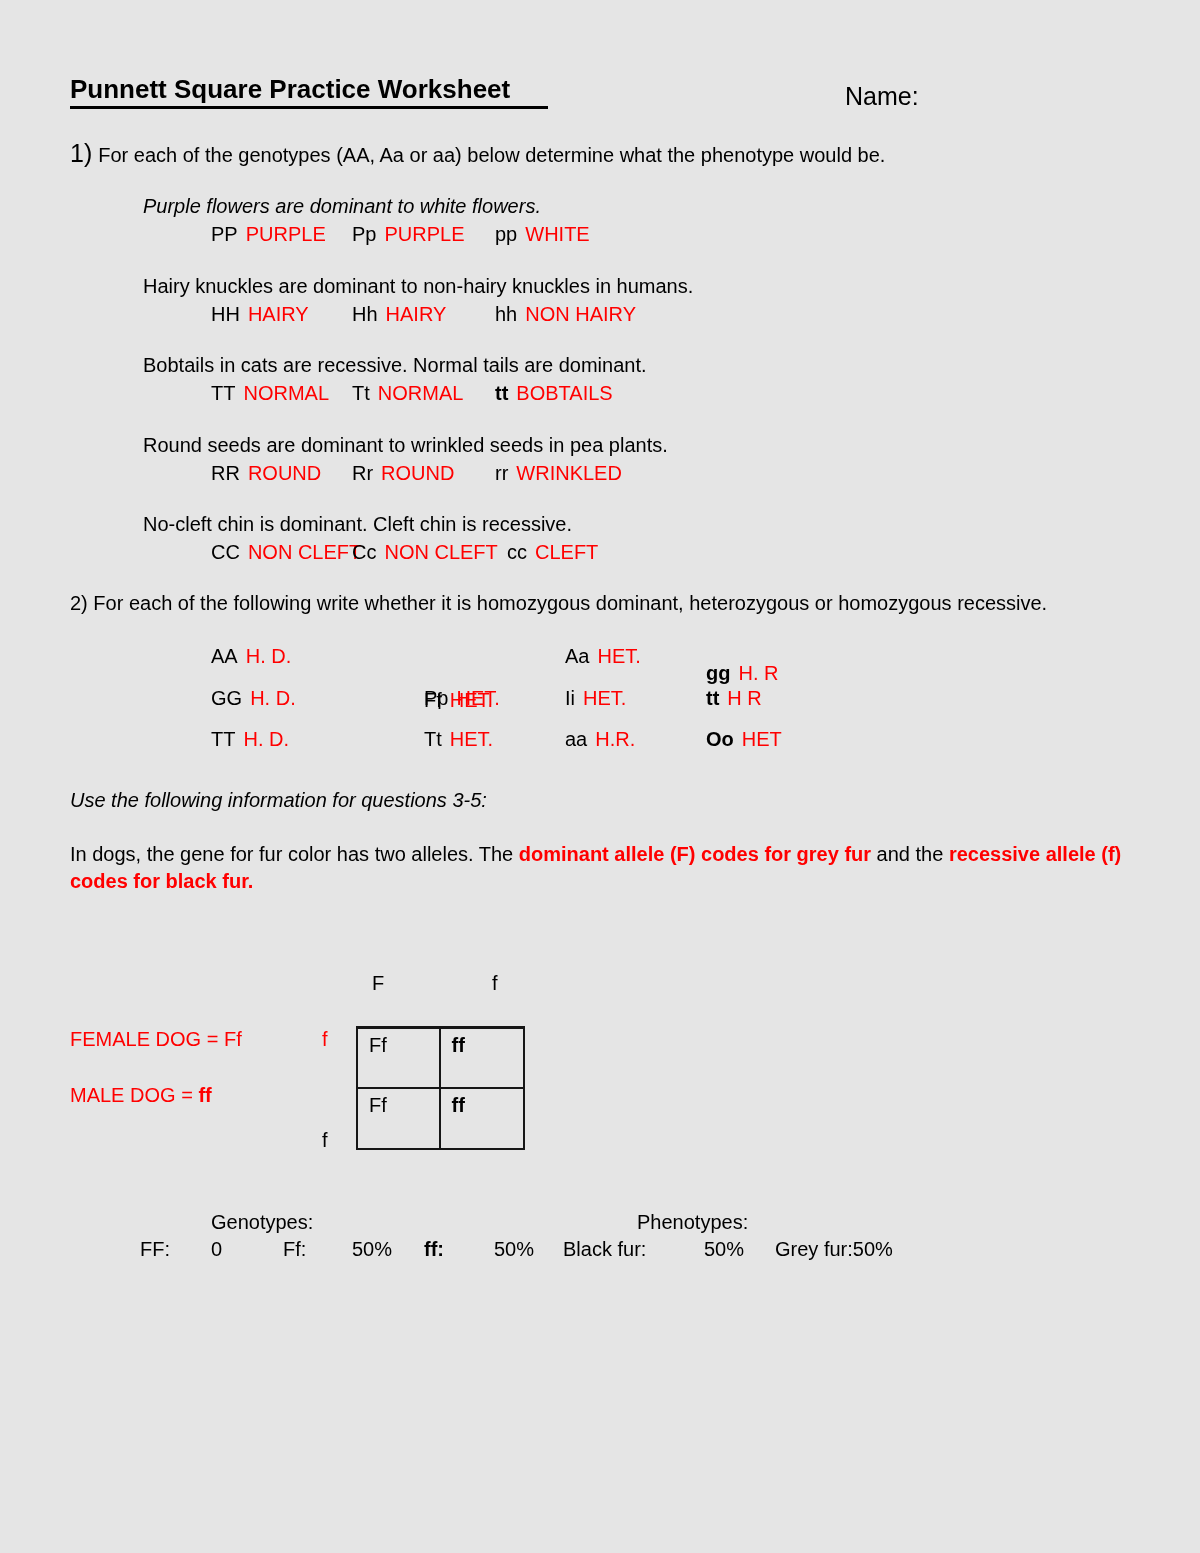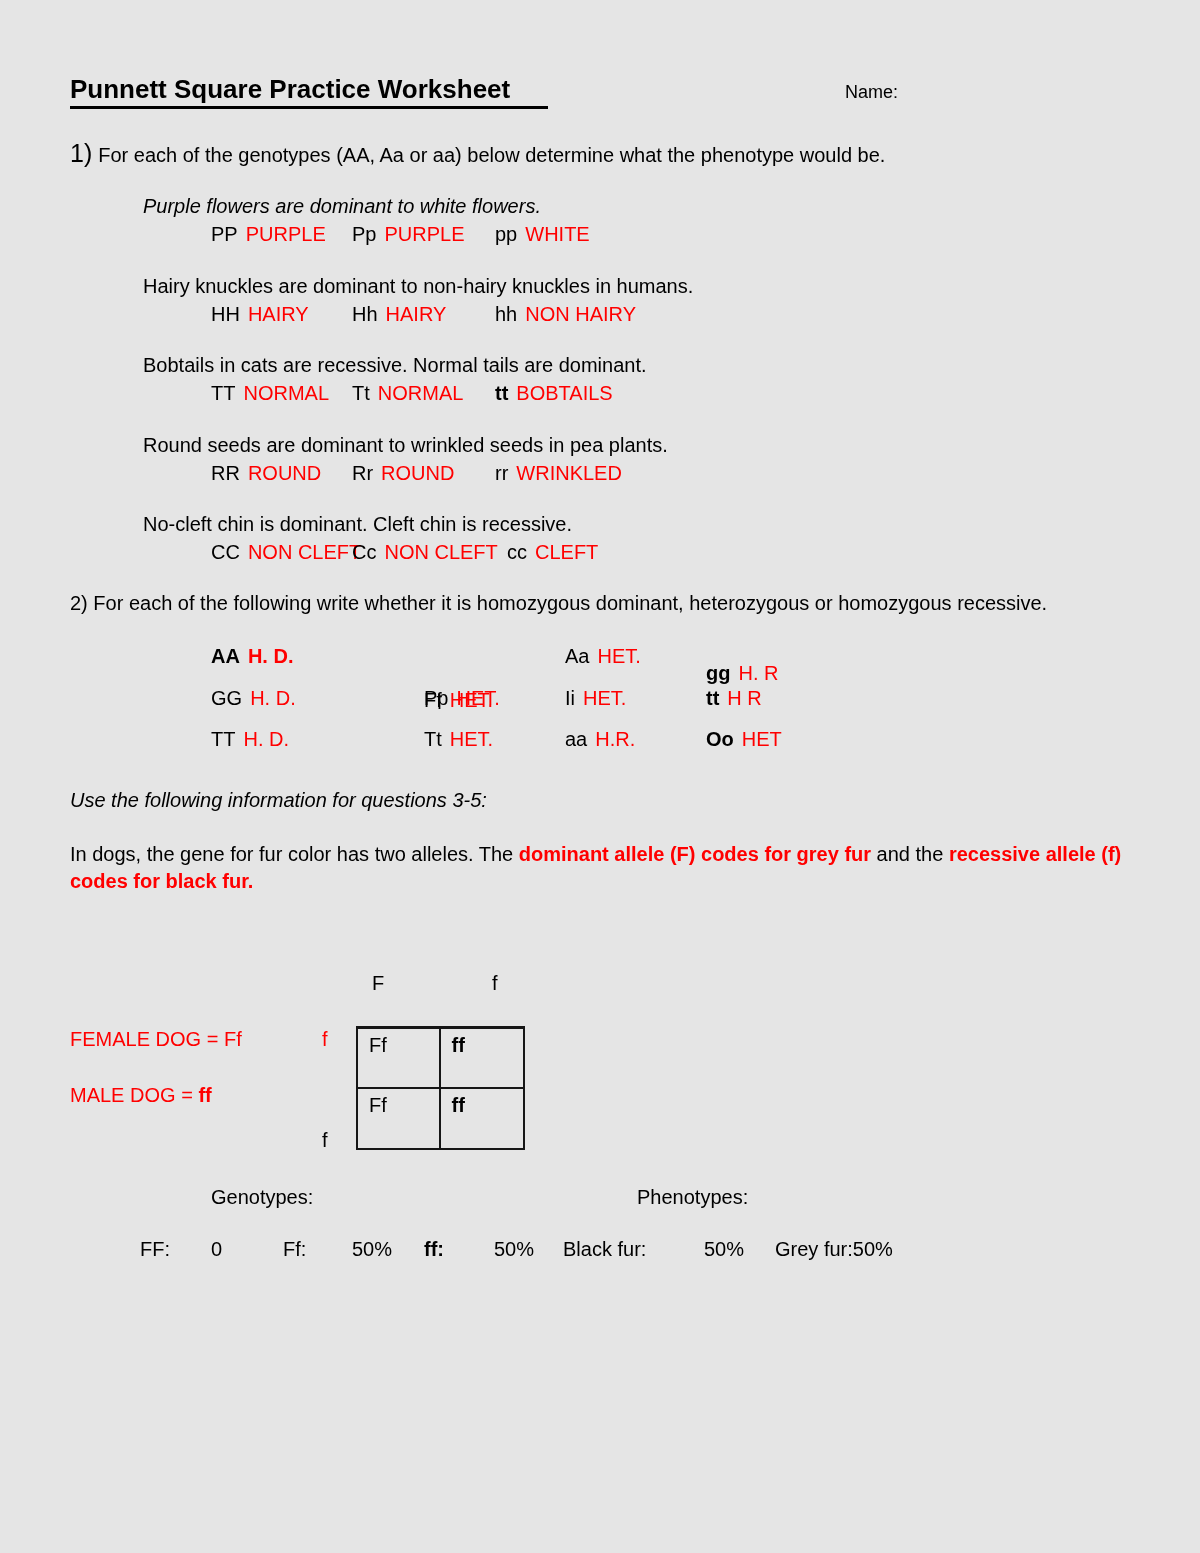--- a/index.html
+++ b/index.html
@@ -9,21 +9,21 @@
     font-family:"Liberation Sans", sans-serif; font-size:20px; color:#000;
     overflow:hidden;
   }
   .abs { position:absolute; white-space:nowrap; }
   .red { color:#ff0000; }
   .bold { font-weight:bold; }
   .title {
     position:absolute; left:70px; top:74px; font-size:26px; font-weight:bold;
     border-bottom:3px solid #000; padding-right:38px; padding-bottom:1px;
   }
-  .name-label { position:absolute; left:845px; top:82px; font-size:18px; }
+  .name-label { position:absolute; left:845px; top:82px; font-size:25px; }
   .qline { position:absolute; left:70px; white-space:nowrap; }
   .qnum-big { font-size:25px; margin-right:6px; }
   .statement { position:absolute; left:143px; white-space:nowrap; }
   .ans-item { position:absolute; white-space:nowrap; }
   .ans-item .phen { margin-left:8px; }
   .grid-cell { position:absolute; white-space:nowrap; }
   .grid-cell .phen { margin-left:8px; }
   .italic-note { position:absolute; left:70px; top:789px; font-style:italic; }
   .para { position:absolute; left:70px; width:1075px; line-height:27px; }
   .seg-black { color:#000; }
@@ -31,21 +31,21 @@
   .col-header { position:absolute; top:972px; }
   .row-header { position:absolute; left:322px; }
   .psquare {
     position:absolute; left:356px; top:1026px; width:169px; height:124px;
     border:2px solid #161616; border-top-width:3px;
     display:grid; grid-template-columns:1fr 1fr; grid-template-rows:1fr 1fr;
   }
   .psquare .cell { padding:5px 0 0 11px; border-right:2px solid #161616; border-bottom:2px solid #161616; }
   .psquare .cell:nth-child(2n) { border-right:none; }
   .psquare .cell:nth-child(3), .psquare .cell:nth-child(4) { border-bottom:none; }
-  .results-header { position:absolute; top:1186px; }
+  .results-header { position:absolute; top:1211px; }
   .res-label, .res-value { position:absolute; top:1238px; white-space:nowrap; }
 </style>
 </head>
 <body>
 
 <div class="page">
 
   <span class="title">Punnett Square Practice Worksheet</span>
   <span class="name-label">Name:</span>
 
@@ -75,21 +75,21 @@
       <div class="ans-item" style="left: 352px; top: 541px;"><span>Cc</span><span class="red phen">NON CLEFT</span></div>
       <div class="ans-item" style="left: 507px; top: 541px;"><span>cc</span><span class="red phen">CLEFT</span></div>
     </div>
 
   <div class="qline" style="top:592px">
     <span>2)</span>
     <span>For each of the following write whether it is homozygous dominant, heterozygous or homozygous recessive.</span>
   </div>
 
   <div id="q2-grid">
-      <div class="grid-cell" style="left: 211px; top: 645px; font-weight: bold;"><span>AA</span><span class="red phen">H. D.</span></div>
+      <div class="grid-cell" style="left: 211px; top: 645px;"><span>AA</span><span class="red phen">H. D.</span></div>
       <div class="grid-cell" style="left: 424px; top: 645px; margin-top: 44px;"><span>Ff</span><span class="red phen">HET.</span></div>
       <div class="grid-cell" style="left: 565px; top: 645px;"><span>Aa</span><span class="red phen">HET.</span></div>
       <div class="grid-cell" style="left: 706px; top: 662px;"><span class="bold">gg</span><span class="red phen">H. R</span></div>
       <div class="grid-cell" style="left: 211px; top: 687px;"><span>GG</span><span class="red phen">H. D.</span></div>
       <div class="grid-cell" style="left: 424px; top: 687px;"><span>Pp</span><span class="red phen">HET.</span></div>
       <div class="grid-cell" style="left: 565px; top: 687px;"><span>Ii</span><span class="red phen">HET.</span></div>
       <div class="grid-cell" style="left: 706px; top: 687px;"><span class="bold">tt</span><span class="red phen">H R</span></div>
       <div class="grid-cell" style="left: 211px; top: 728px;"><span>TT</span><span class="red phen">H. D.</span></div>
       <div class="grid-cell" style="left: 424px; top: 728px;"><span>Tt</span><span class="red phen">HET.</span></div>
       <div class="grid-cell" style="left: 565px; top: 728px;"><span>aa</span><span class="red phen">H.R.</span></div>

